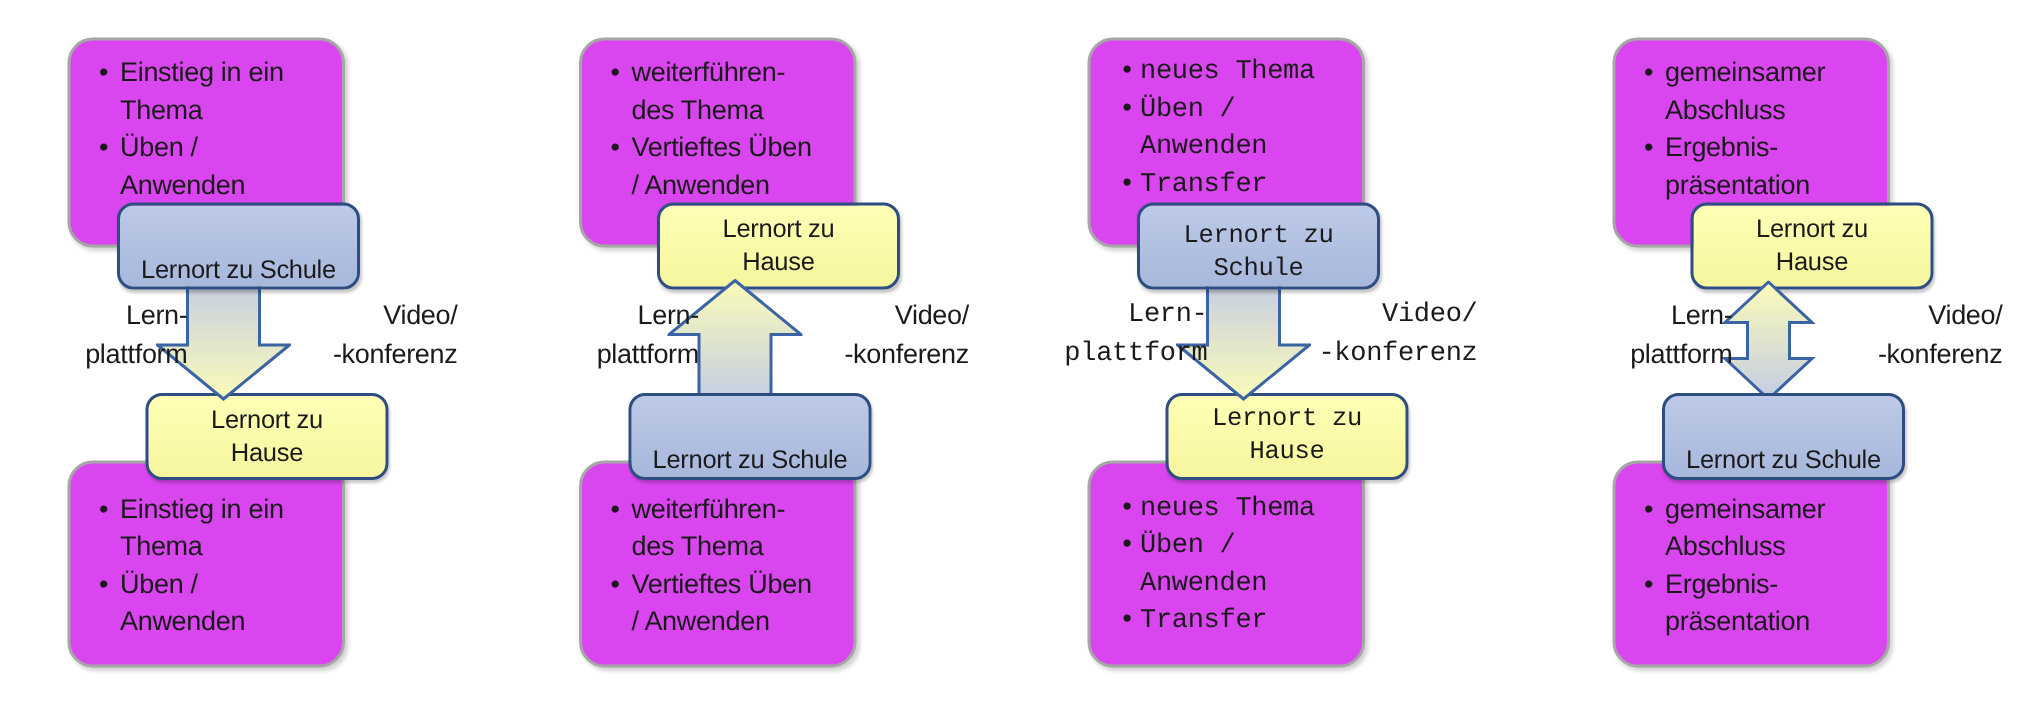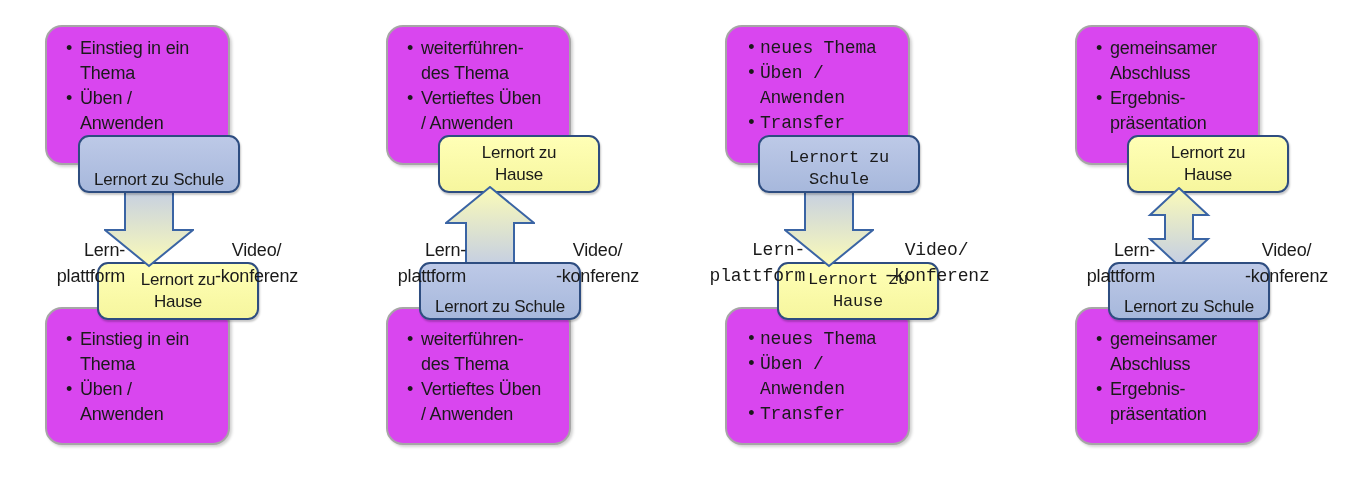--- a/index.html
+++ b/index.html
@@ -49,24 +49,24 @@
   .label-box.blue{background:linear-gradient(#bdc9e7,#a7b8dc);align-items:flex-end;}
   .label-box.yellow{background:linear-gradient(#ffffb6,#f6f69e);margin-left:19px;}
   .z-front{z-index:4;}
   .z-back{z-index:2;}
 
   .arrow-wrap{position:absolute;left:104px;width:90px;z-index:3;}
   .arrow-wrap svg{display:block;}
 
   .flow-label{
     position:absolute;font-size:18px;line-height:26px;
-    white-space:pre-line;z-index:5;margin-top:40px;
+    white-space:pre-line;z-index:5;
   }
   .flow-label.left{left:5px;width:120px;top:197px;text-align:right;}
-  .flow-label.right{left:194px;width:125px;top:197px;text-align:center;}
+  .flow-label.right{left:180px;width:125px;top:197px;text-align:right;}
 </style>
 </head>
 <body>
 
 <svg width="0" height="0" style="position:absolute" aria-hidden="true">
   <defs>
     <linearGradient id="g-blue-yellow" x1="0" y1="0" x2="0" y2="1">
       <stop offset="0" stop-color="#c3cde4"></stop>
       <stop offset="1" stop-color="#fbfbb8"></stop>
     </linearGradient>

